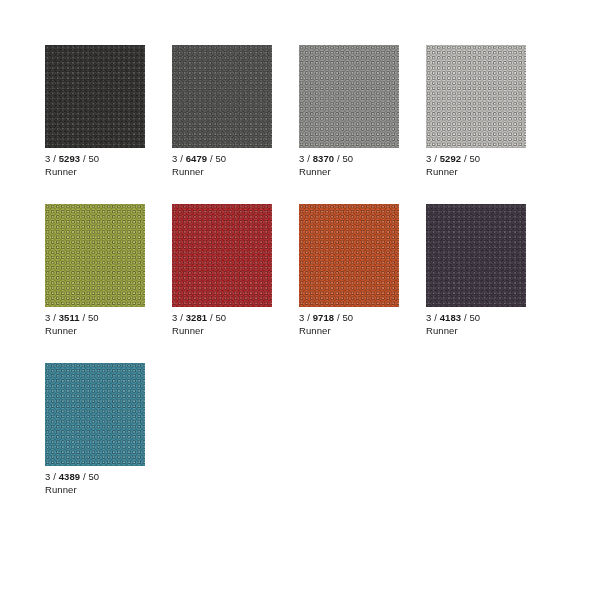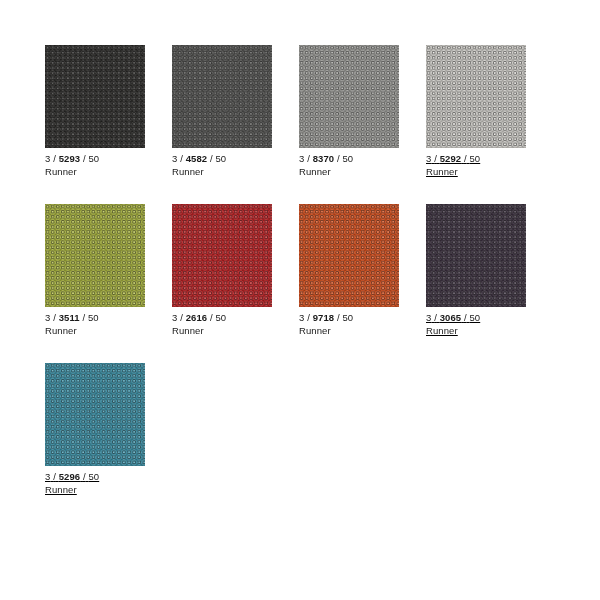--- a/index.html
+++ b/index.html
@@ -26,21 +26,21 @@
   .swatch-row {
     display: flex;
     flex-direction: row;
     margin-bottom: 26px;
   }
 
   .swatch-cell {
     width: 96px;
     margin-right: 31px;
   }
-  .swatch-cell:last-child { margin-right: 18px; text-decoration: underline; }
+  .swatch-cell:last-child { margin-right: 18px; }
 
   
   .swatch-chip {
     position: relative;
     width: 100px;
     height: 103px;
     overflow: hidden;
     background-color: #888;
     margin-bottom: 5px;
   }
@@ -136,21 +136,21 @@
         </div>
       </div>
       <div class="swatch-cell">
         <div class="swatch-chip" style="background-color: rgb(87, 87, 85);">
           <div class="tex-weave"></div>
           <div class="tex-rings"></div>
           <div class="tex-rings2"></div>
           <div class="tex-noise"></div>
         </div>
         <div class="swatch-caption">
-          <div class="caption-code"><span>3</span> <span>/</span> <span class="code-mid">4582</span> <span>/</span> <span>50</span></div>
+          <div class="caption-code"><span>3</span> <span>/</span> <span class="code-mid">6479</span> <span>/</span> <span>50</span></div>
           <div class="caption-name">Runner</div>
         </div>
       </div>
       <div class="swatch-cell">
         <div class="swatch-chip" style="background-color: rgb(170, 170, 166);">
           <div class="tex-weave"></div>
           <div class="tex-rings"></div>
           <div class="tex-rings2"></div>
           <div class="tex-noise"></div>
         </div>
@@ -186,21 +186,21 @@
         </div>
       </div>
       <div class="swatch-cell">
         <div class="swatch-chip" style="background-color: rgb(204, 31, 34);">
           <div class="tex-weave"></div>
           <div class="tex-rings"></div>
           <div class="tex-rings2"></div>
           <div class="tex-noise"></div>
         </div>
         <div class="swatch-caption">
-          <div class="caption-code"><span>3</span> <span>/</span> <span class="code-mid">2616</span> <span>/</span> <span>50</span></div>
+          <div class="caption-code"><span>3</span> <span>/</span> <span class="code-mid">3281</span> <span>/</span> <span>50</span></div>
           <div class="caption-name">Runner</div>
         </div>
       </div>
       <div class="swatch-cell">
         <div class="swatch-chip" style="background-color: rgb(232, 83, 28);">
           <div class="tex-weave"></div>
           <div class="tex-rings"></div>
           <div class="tex-rings2"></div>
           <div class="tex-noise"></div>
         </div>
@@ -210,32 +210,32 @@
         </div>
       </div>
       <div class="swatch-cell">
         <div class="swatch-chip" style="background-color: rgb(60, 48, 64);">
           <div class="tex-weave"></div>
           <div class="tex-rings"></div>
           <div class="tex-rings2"></div>
           <div class="tex-noise"></div>
         </div>
         <div class="swatch-caption">
-          <div class="caption-code"><span>3</span> <span>/</span> <span class="code-mid">3065</span> <span>/</span> <span>50</span></div>
+          <div class="caption-code"><span>3</span> <span>/</span> <span class="code-mid">4183</span> <span>/</span> <span>50</span></div>
           <div class="caption-name">Runner</div>
         </div>
       </div>
     </div>
     <div class="swatch-row">
       <div class="swatch-cell">
         <div class="swatch-chip" style="background-color: rgb(61, 156, 181);">
           <div class="tex-weave"></div>
           <div class="tex-rings"></div>
           <div class="tex-rings2"></div>
           <div class="tex-noise"></div>
         </div>
         <div class="swatch-caption">
-          <div class="caption-code"><span>3</span> <span>/</span> <span class="code-mid">5296</span> <span>/</span> <span>50</span></div>
+          <div class="caption-code"><span>3</span> <span>/</span> <span class="code-mid">4389</span> <span>/</span> <span>50</span></div>
           <div class="caption-name">Runner</div>
         </div>
       </div>
     </div>
   </div>
 
 </body></html>

